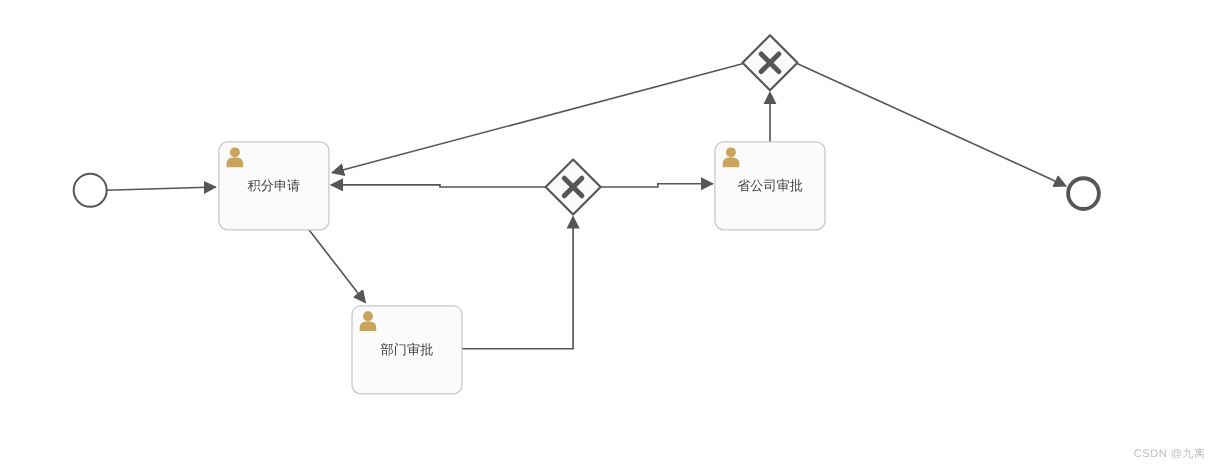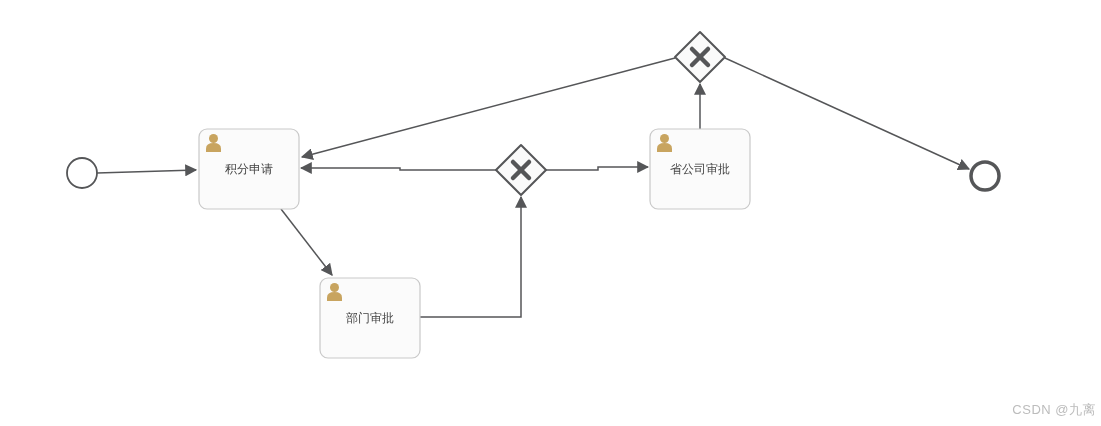--- a/index.html
+++ b/index.html
@@ -55,21 +55,21 @@
     fill: #ffffff;
     stroke: var(--event-stroke, #555);
     stroke-width: 3.5;
   }
   .user-icon-fill { fill: var(--user-icon, #c8a45f); }
 
   .watermark {
     position: absolute;
     right: 5px;
     bottom: 7px;
-    font-size: 13px;
+    font-size: 10px;
     color: var(--watermark, #bcbcbc);
     letter-spacing: 0.5px;
     white-space: nowrap;
     text-align: center;
   }
 </style>
 </head>
 <body>
 
 <div class="stage">

